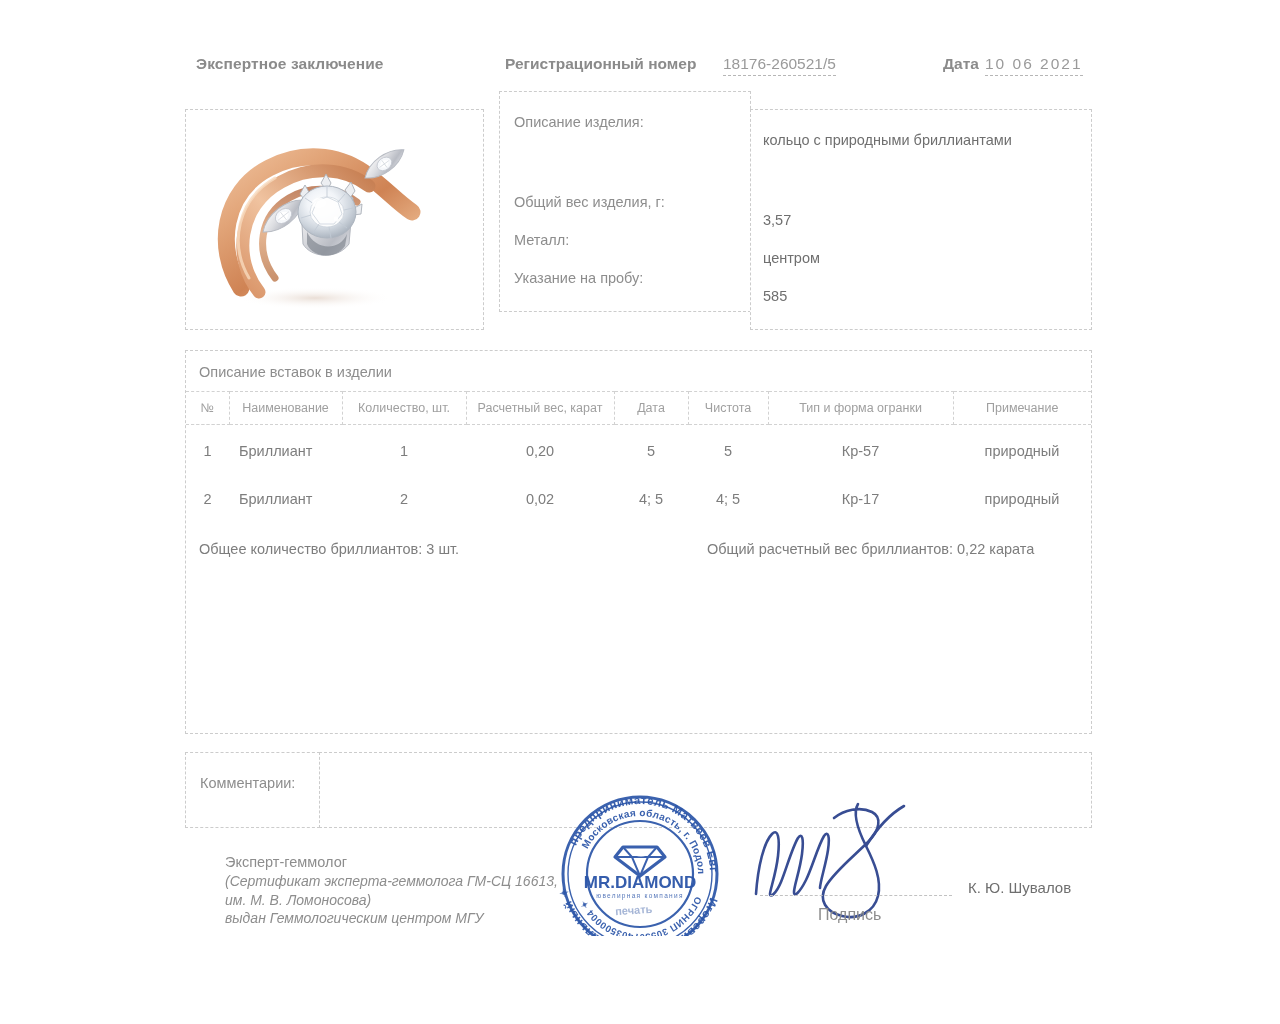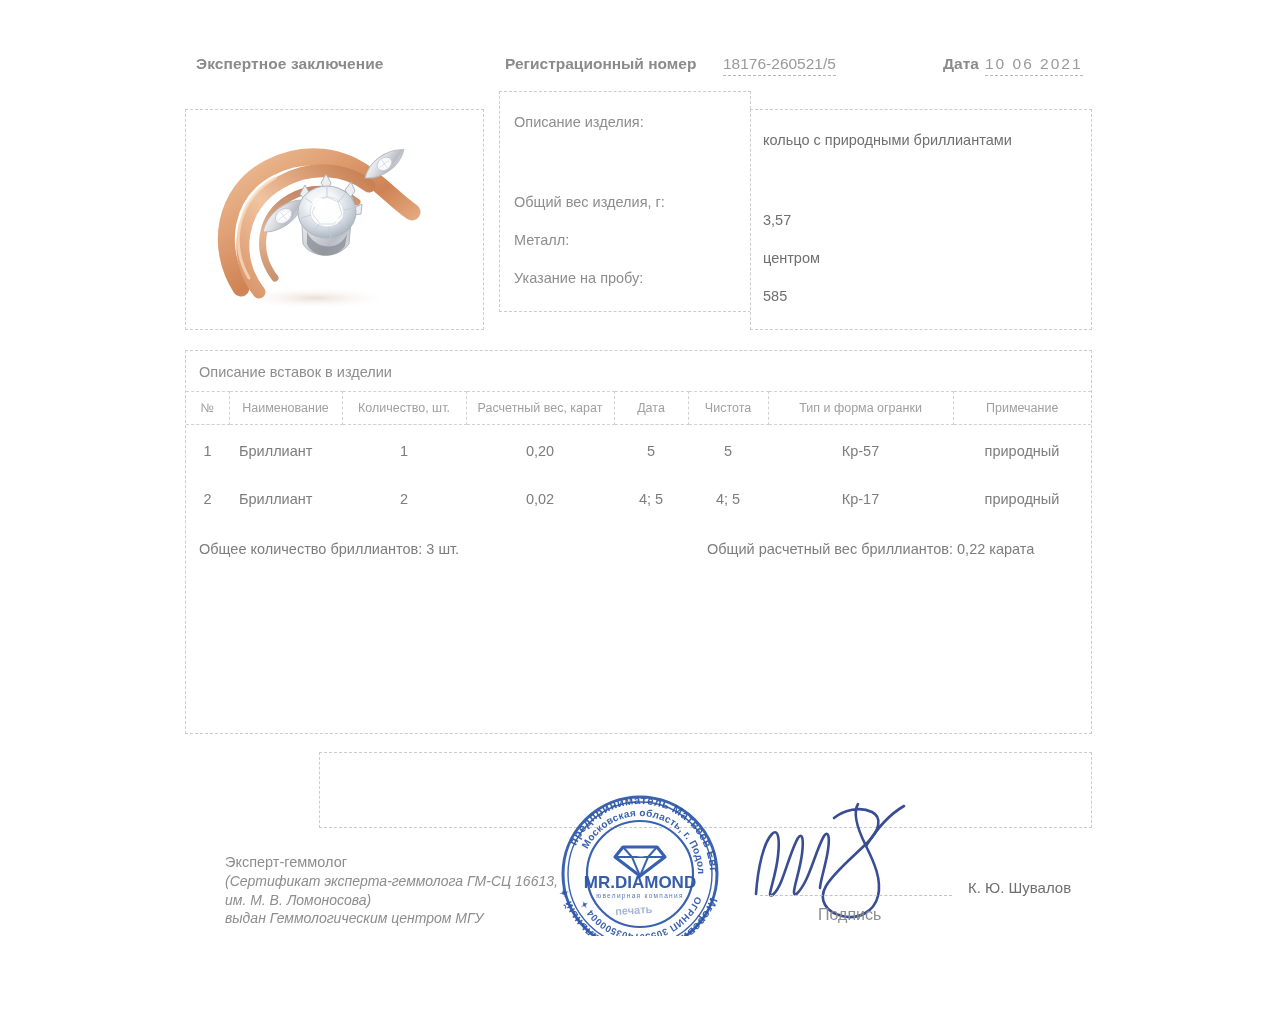--- a/index.html
+++ b/index.html
@@ -336,20 +336,23 @@
         </tr>
       </tbody>
     </table>
 
     <div id="totals">
       <div class="total-left">Общее количество бриллиантов: 3 шт.</div>
       <div class="total-right">Общий расчетный вес бриллиантов: 0,22 карата</div>
     </div>
   </div>
 
+  <div class="dbox" id="comments-label-panel">
+    <div id="comments-label">Комментарии:</div>
+  </div>
   <div class="dbox" id="comments-value-panel"></div>
 
   <div id="stamp">
     <svg width="184" height="184" viewBox="0 0 184 184">
       <defs>
         <path id="arcOuterTop" d="M 22,92 A 70,70 0 0 1 162,92"></path>
         <path id="arcOuterBot" d="M 166,92 A 74,74 0 0 1 18,92"></path>
         <path id="arcMidTop" d="M 34,92 A 58,58 0 0 1 150,92"></path>
         <path id="arcMidBot" d="M 152,92 A 60,60 0 0 1 32,92"></path>
       </defs>

